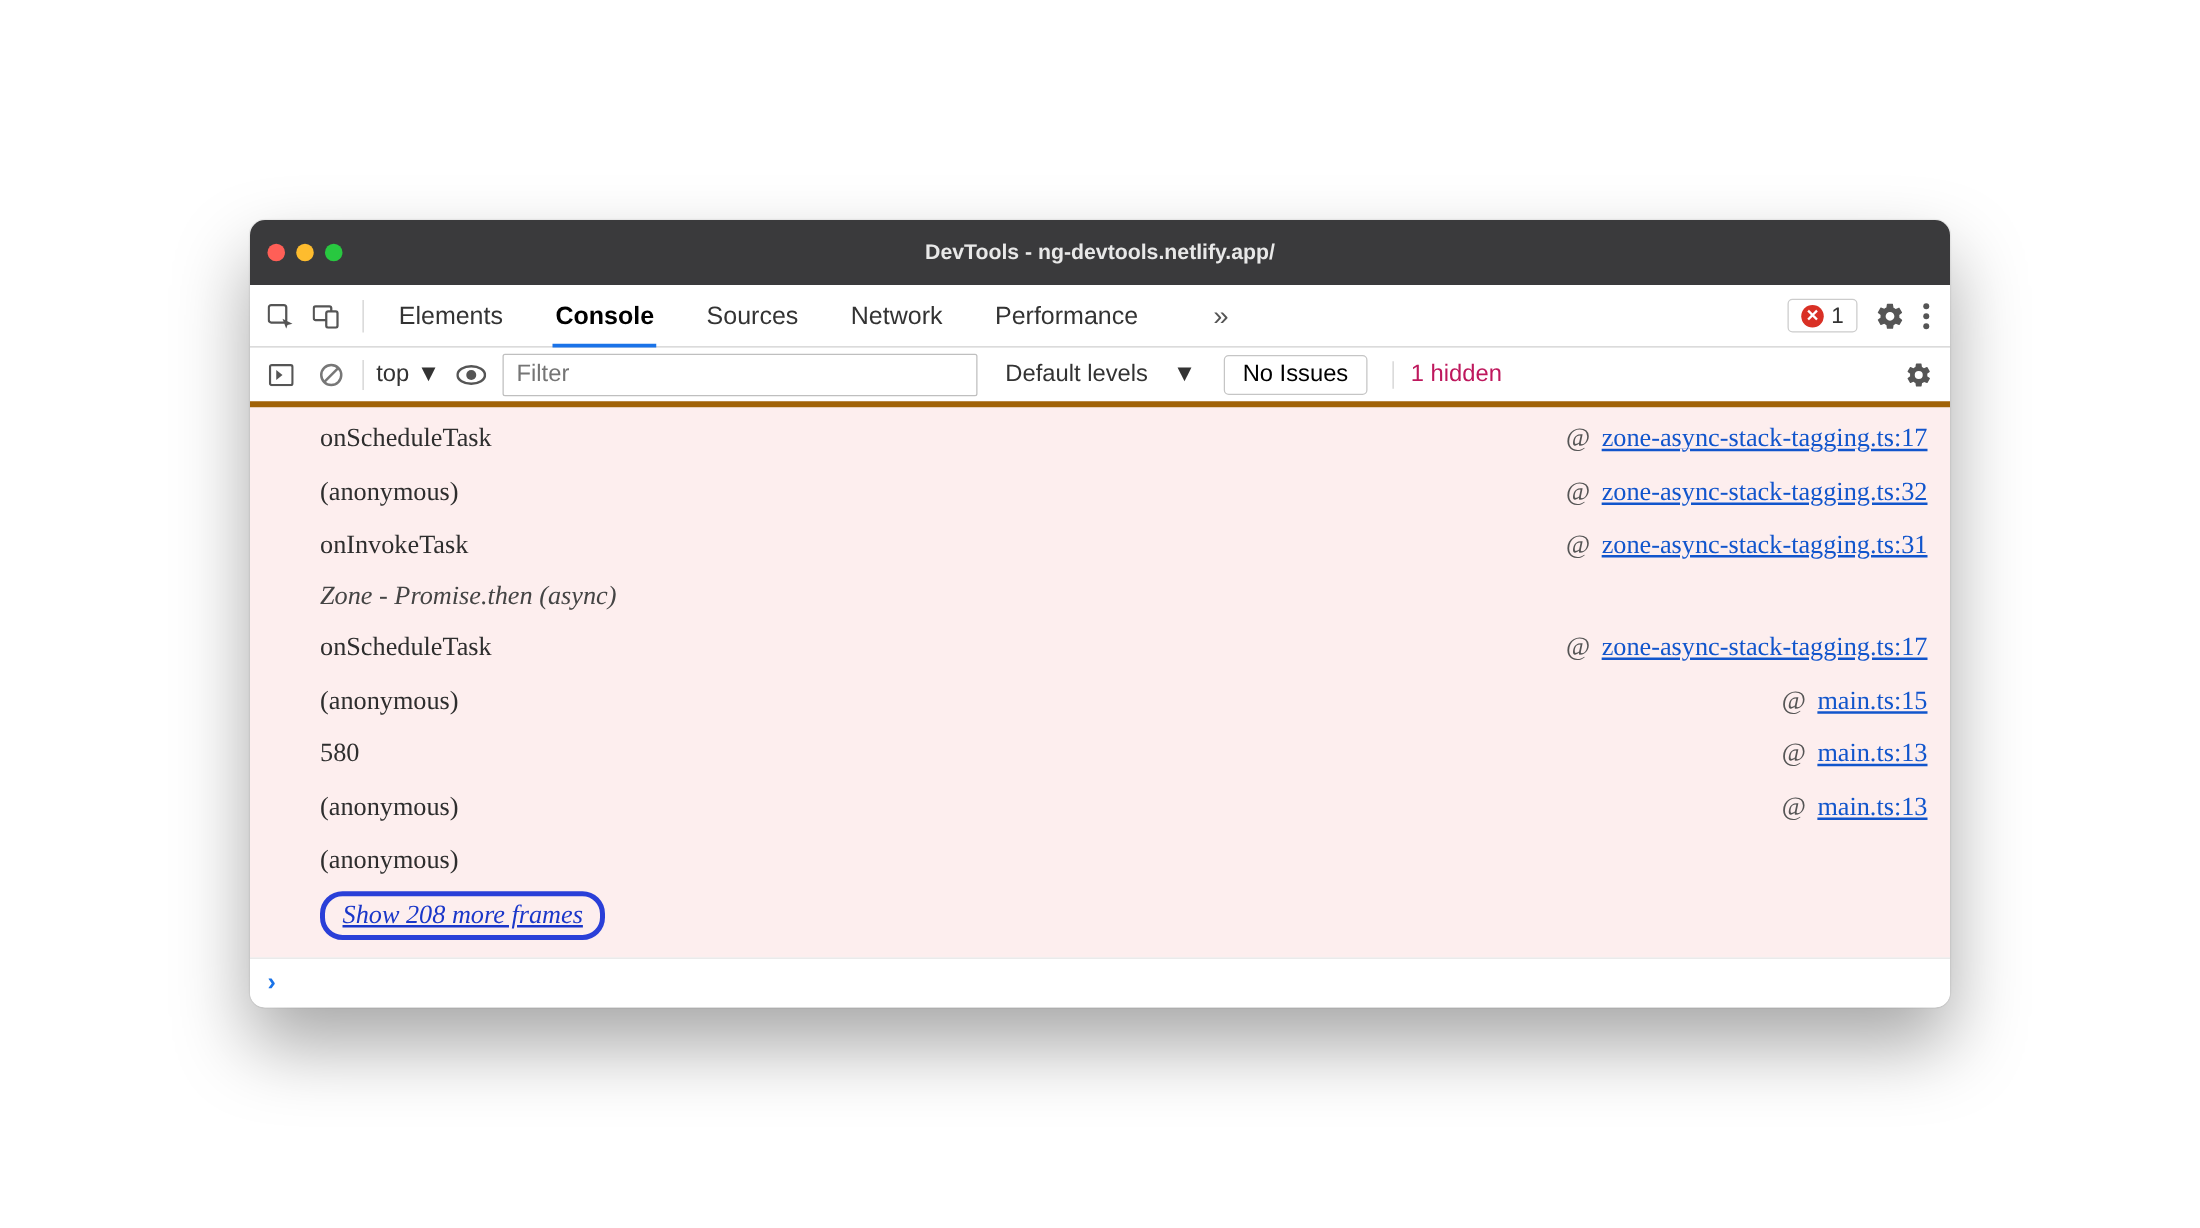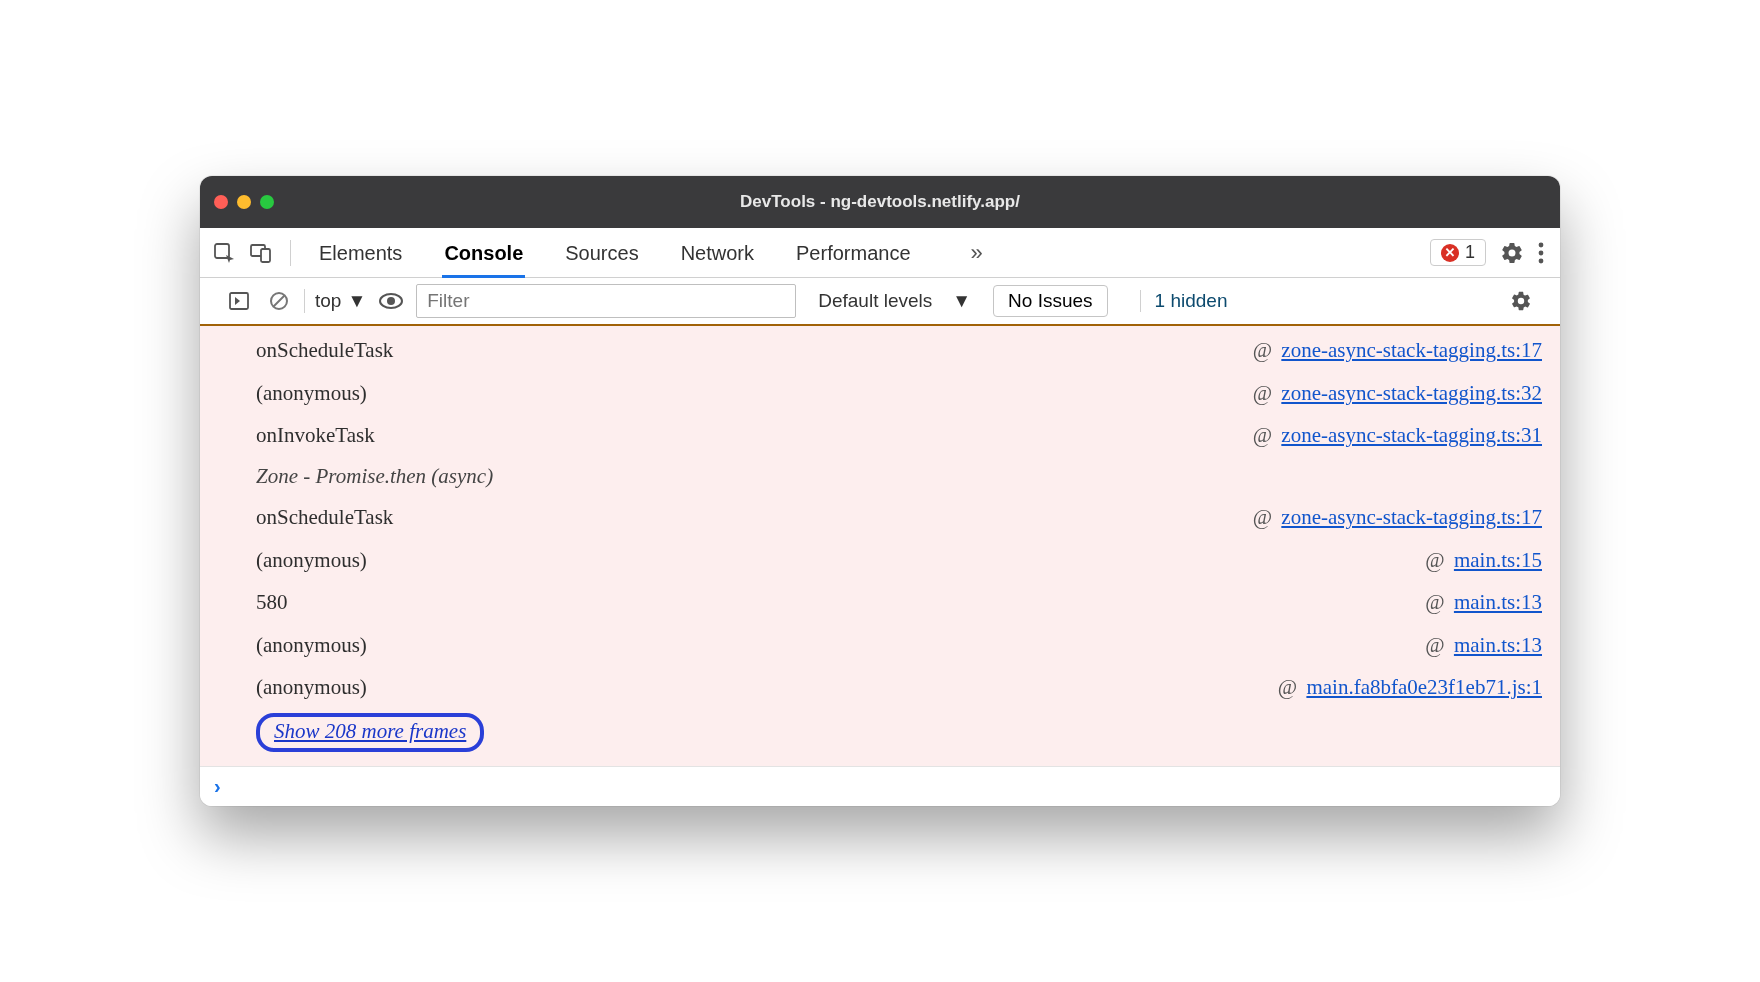--- a/index.html
+++ b/index.html
@@ -120,22 +120,22 @@
       font-weight: 700;
     }
     .gear-icon, .kebab-icon {
       color: #555;
       cursor: pointer;
     }
     .toolbar {
       display: flex;
       align-items: center;
       height: 48px;
-      border-bottom: 2px solid #a16207;
-      padding: 0 24px;
+      border-bottom: 5px solid #a16207;
+      padding: 0 10px;
       gap: 10px;
       font-size: 19px;
       color: #333;
     }
     .toolbar .icon-btn {
       width: 30px; height: 30px;
       display: inline-flex;
       align-items: center;
       justify-content: center;
       color: #555;
@@ -169,22 +169,22 @@
     .issues-btn {
       border: 1px solid #c5c5c5;
       border-radius: 4px;
       padding: 4px 14px;
       font-size: 19px;
       cursor: pointer;
       margin-left: 12px;
       background: #fff;
     }
     .hidden-count {
-      color: #0c4a6e;
-      margin-left: 22px;
+      color: #be185d;
+      margin-left: 10px;
       padding-left: 14px;
       border-left: 1px solid #d0d0d0;
     }
     .toolbar .right-gear {
       margin-left: auto;
     }
     .console-body {
       background: #fdeeee;
       font-family: Liberation Serif, serif;
       font-size: 21px;
@@ -360,21 +360,20 @@
         <div class="frame-row">
           <span class="frame-name">580</span>
           <span><span class="frame-at">@ </span><a class="frame-link">main.ts:13</a></span>
         </div>
         <div class="frame-row">
           <span class="frame-name">(anonymous)</span>
           <span><span class="frame-at">@ </span><a class="frame-link">main.ts:13</a></span>
         </div>
         <div class="frame-row">
           <span class="frame-name">(anonymous)</span>
-          <span><span class="frame-at">@ </span><a class="frame-link">main.fa8bfa0e23f1eb71.js:1</a></span>
         </div>
       </div>
     <div class="show-more-wrap">
       <span class="show-more-link">Show 208 more frames</span>
     </div>
   </div>
 
   <div class="prompt-row">
     <span class="prompt-caret">›</span>
   </div>

